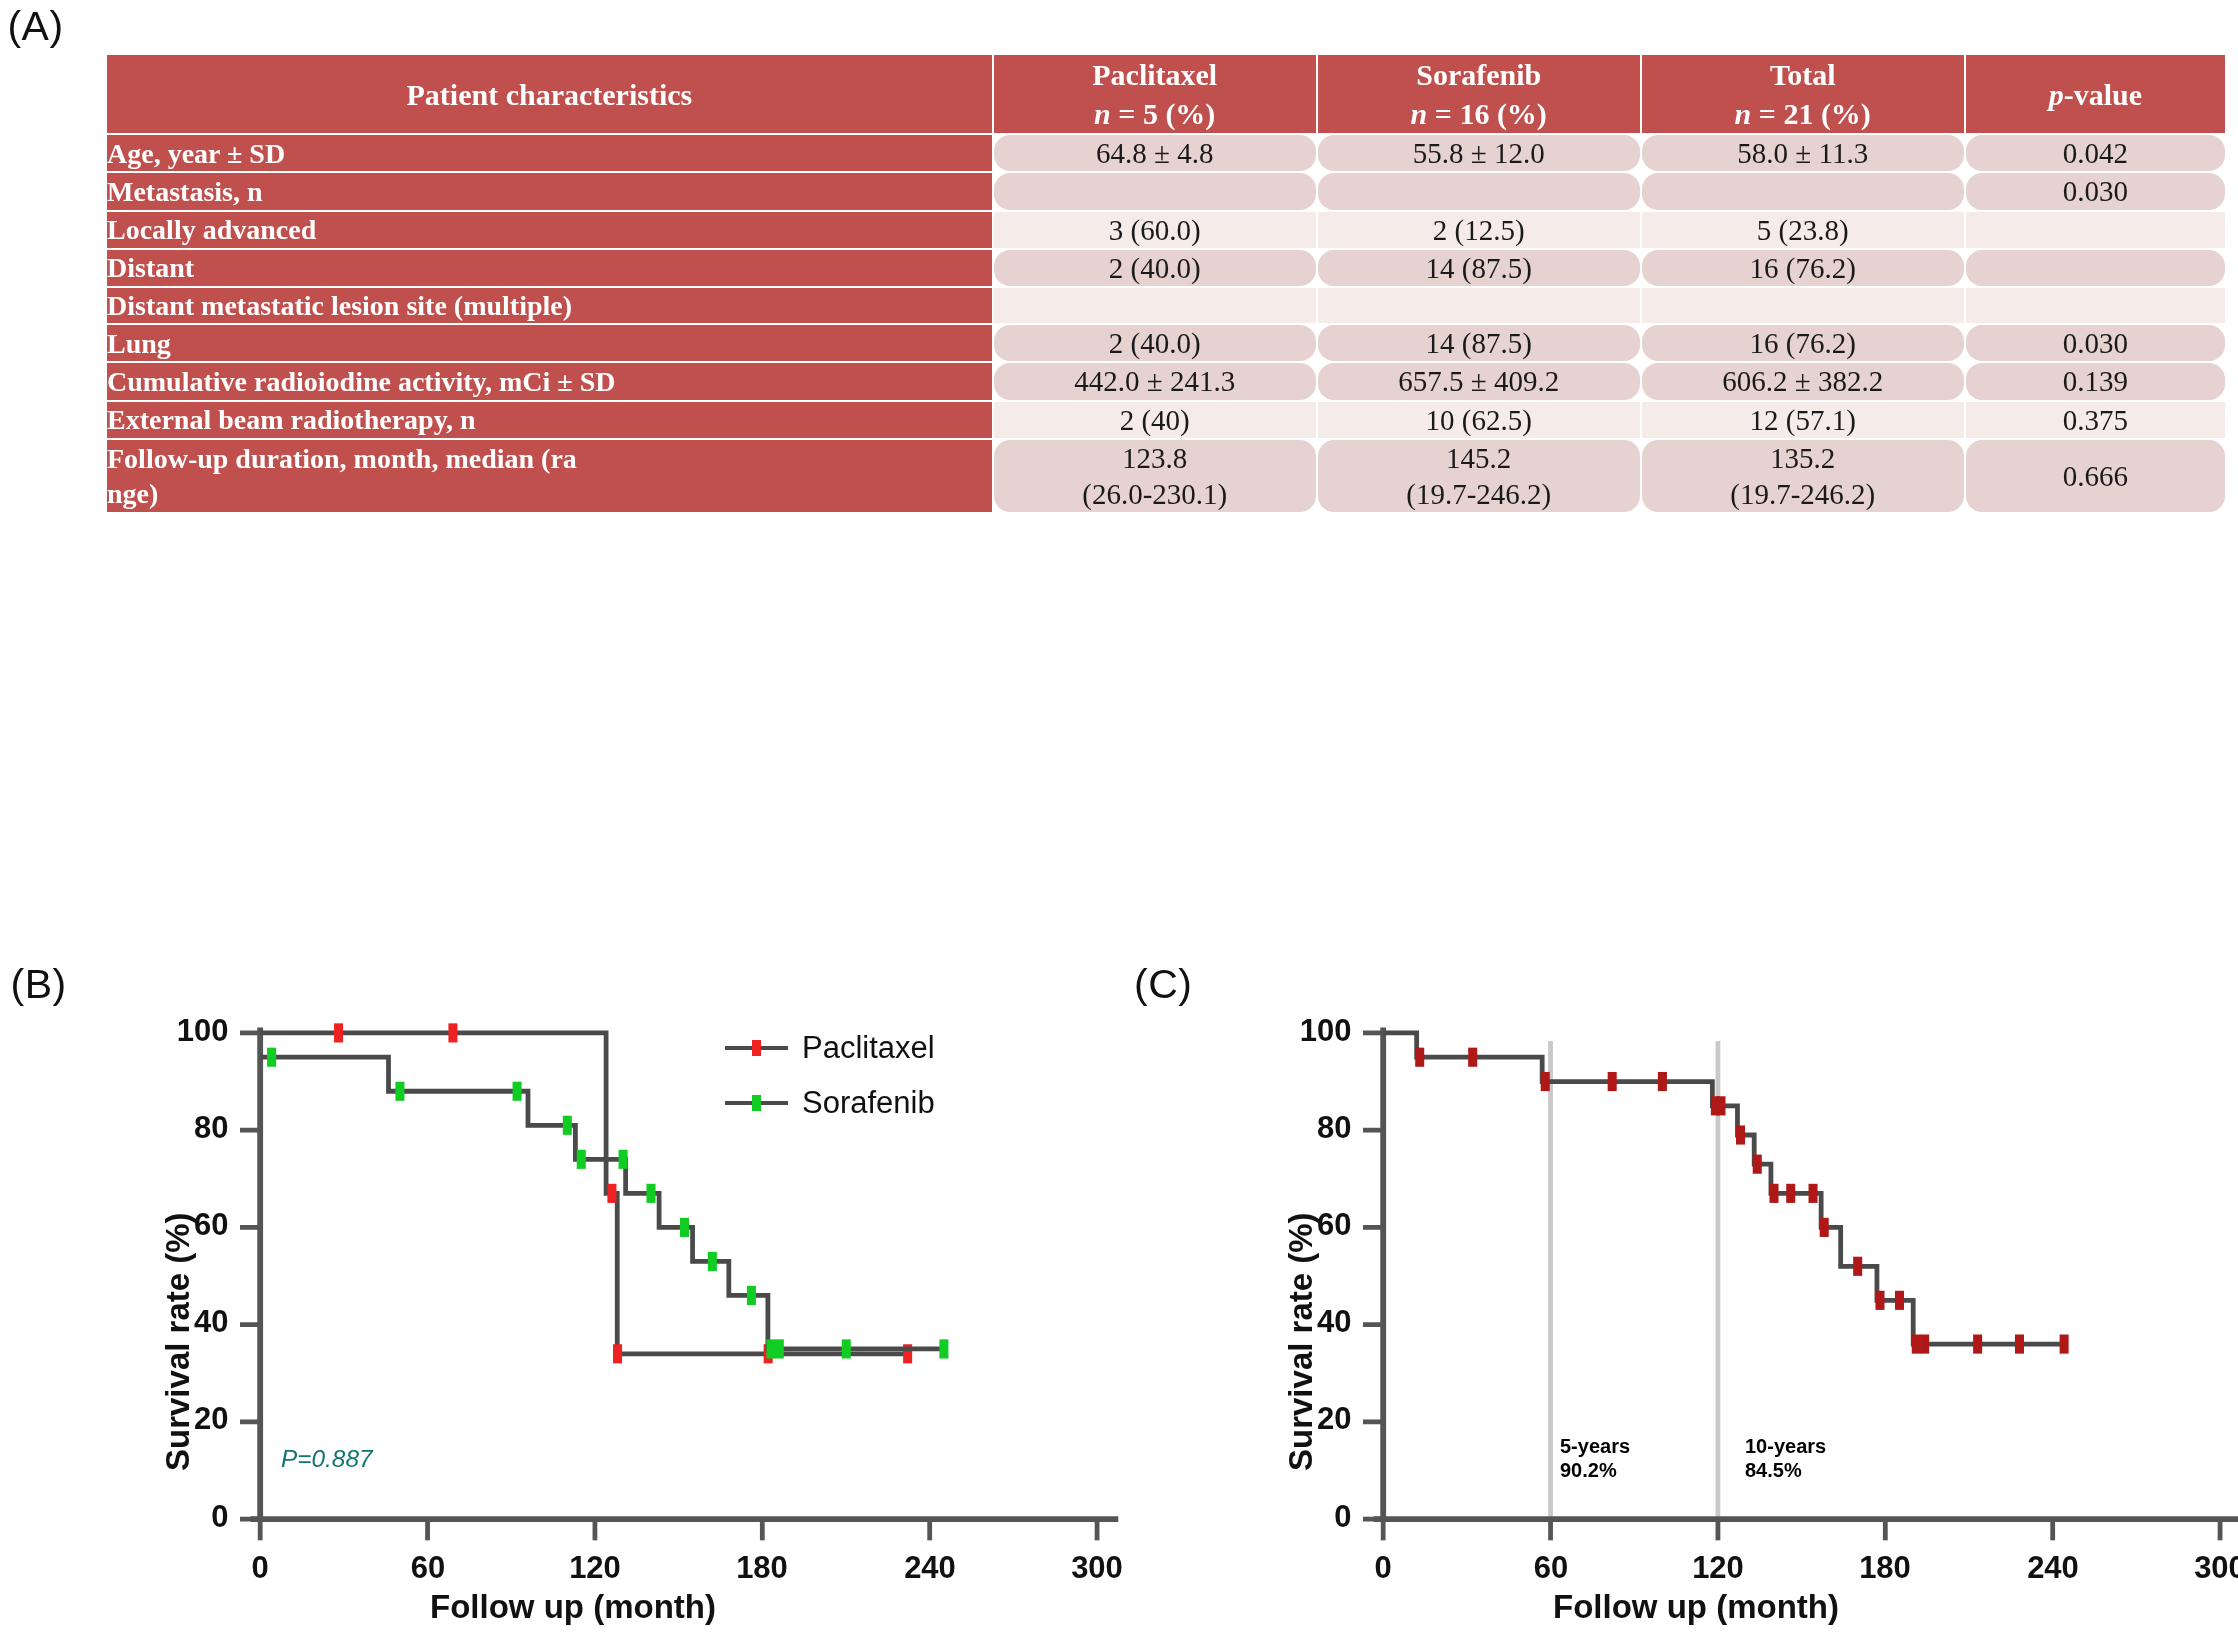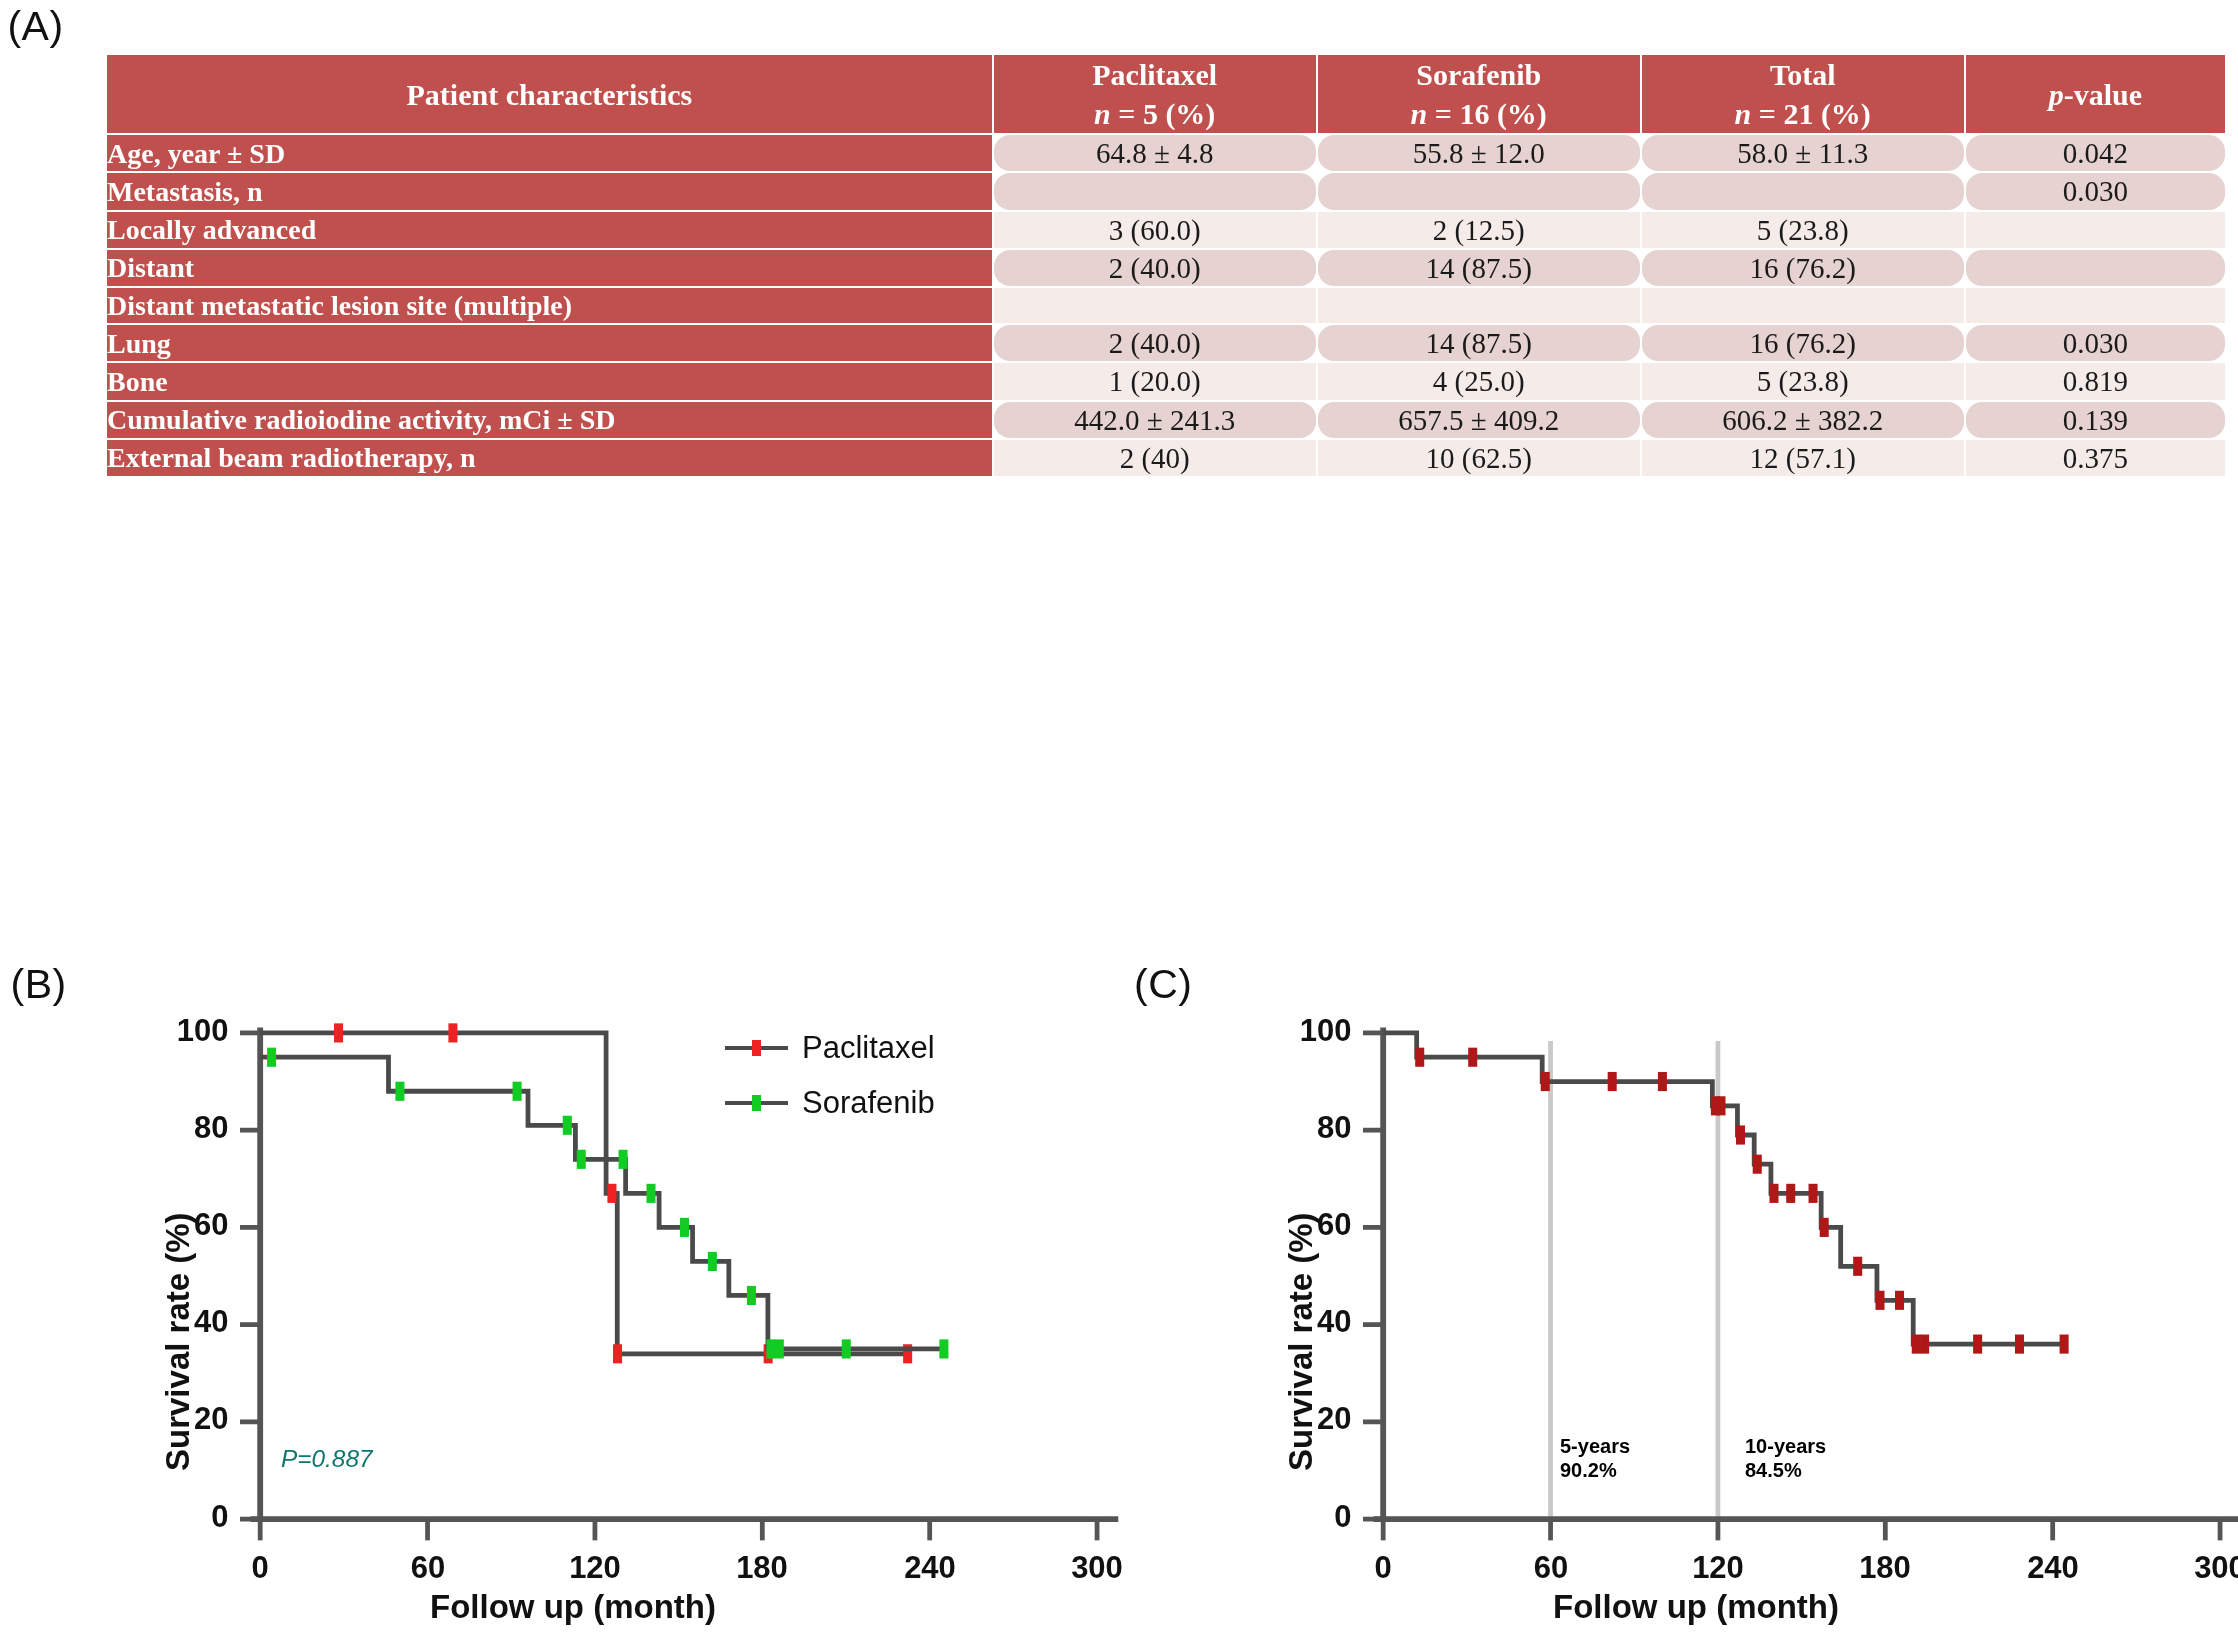--- a/index.html
+++ b/index.html
@@ -121,40 +121,40 @@
         <td class="val"></td>
         <td class="val"></td>
       </tr>
       <tr class="rowA">
         <td class="lbl ind">Lung</td>
         <td class="val">2 (40.0)</td>
         <td class="val">14 (87.5)</td>
         <td class="val">16 (76.2)</td>
         <td class="val">0.030</td>
       </tr>
-      <tr class="rowB">
-        <td class="lbl ind">Bone</td>
-        <td class="val">1 (20.0)</td>
-        <td class="val">4 (25.0)</td>
-        <td class="val">5 (23.8)</td>
-        <td class="val">0.819</td>
-      </tr>
       <tr class="rowA">
         <td class="lbl">Cumulative radioiodine activity, mCi ± SD</td>
         <td class="val">442.0 ± 241.3</td>
         <td class="val">657.5 ± 409.2</td>
         <td class="val">606.2 ± 382.2</td>
         <td class="val">0.139</td>
       </tr>
       <tr class="rowB">
         <td class="lbl">External beam radiotherapy, n</td>
         <td class="val">2 (40)</td>
         <td class="val">10 (62.5)</td>
         <td class="val">12 (57.1)</td>
         <td class="val">0.375</td>
+      </tr>
+      <tr class="rowA">
+        <td class="lbl">Follow-up duration, month, median (ra<br>nge)</td>
+        <td class="val">123.8<br>(26.0-230.1)</td>
+        <td class="val">145.2<br>(19.7-246.2)</td>
+        <td class="val">135.2<br>(19.7-246.2)</td>
+        <td class="val">0.666</td>
       </tr>
     </tbody>
 </table>
 
 <div class="chart-panel" style="left:122px;top:1009px;width:999px;height:627px;">
   <svg id="svgB" width="999" height="627" viewBox="0 0 1880 1180">
       <line x1="260" y1="35" x2="260" y2="960" stroke="#555" stroke-width="11"></line>
       <line x1="242" y1="960" x2="1875" y2="960" stroke="#555" stroke-width="11"></line>
       <line x1="222" y1="960" x2="260" y2="960" stroke="#555" stroke-width="9"></line>
       <line x1="222" y1="777" x2="260" y2="777" stroke="#555" stroke-width="9"></line>

